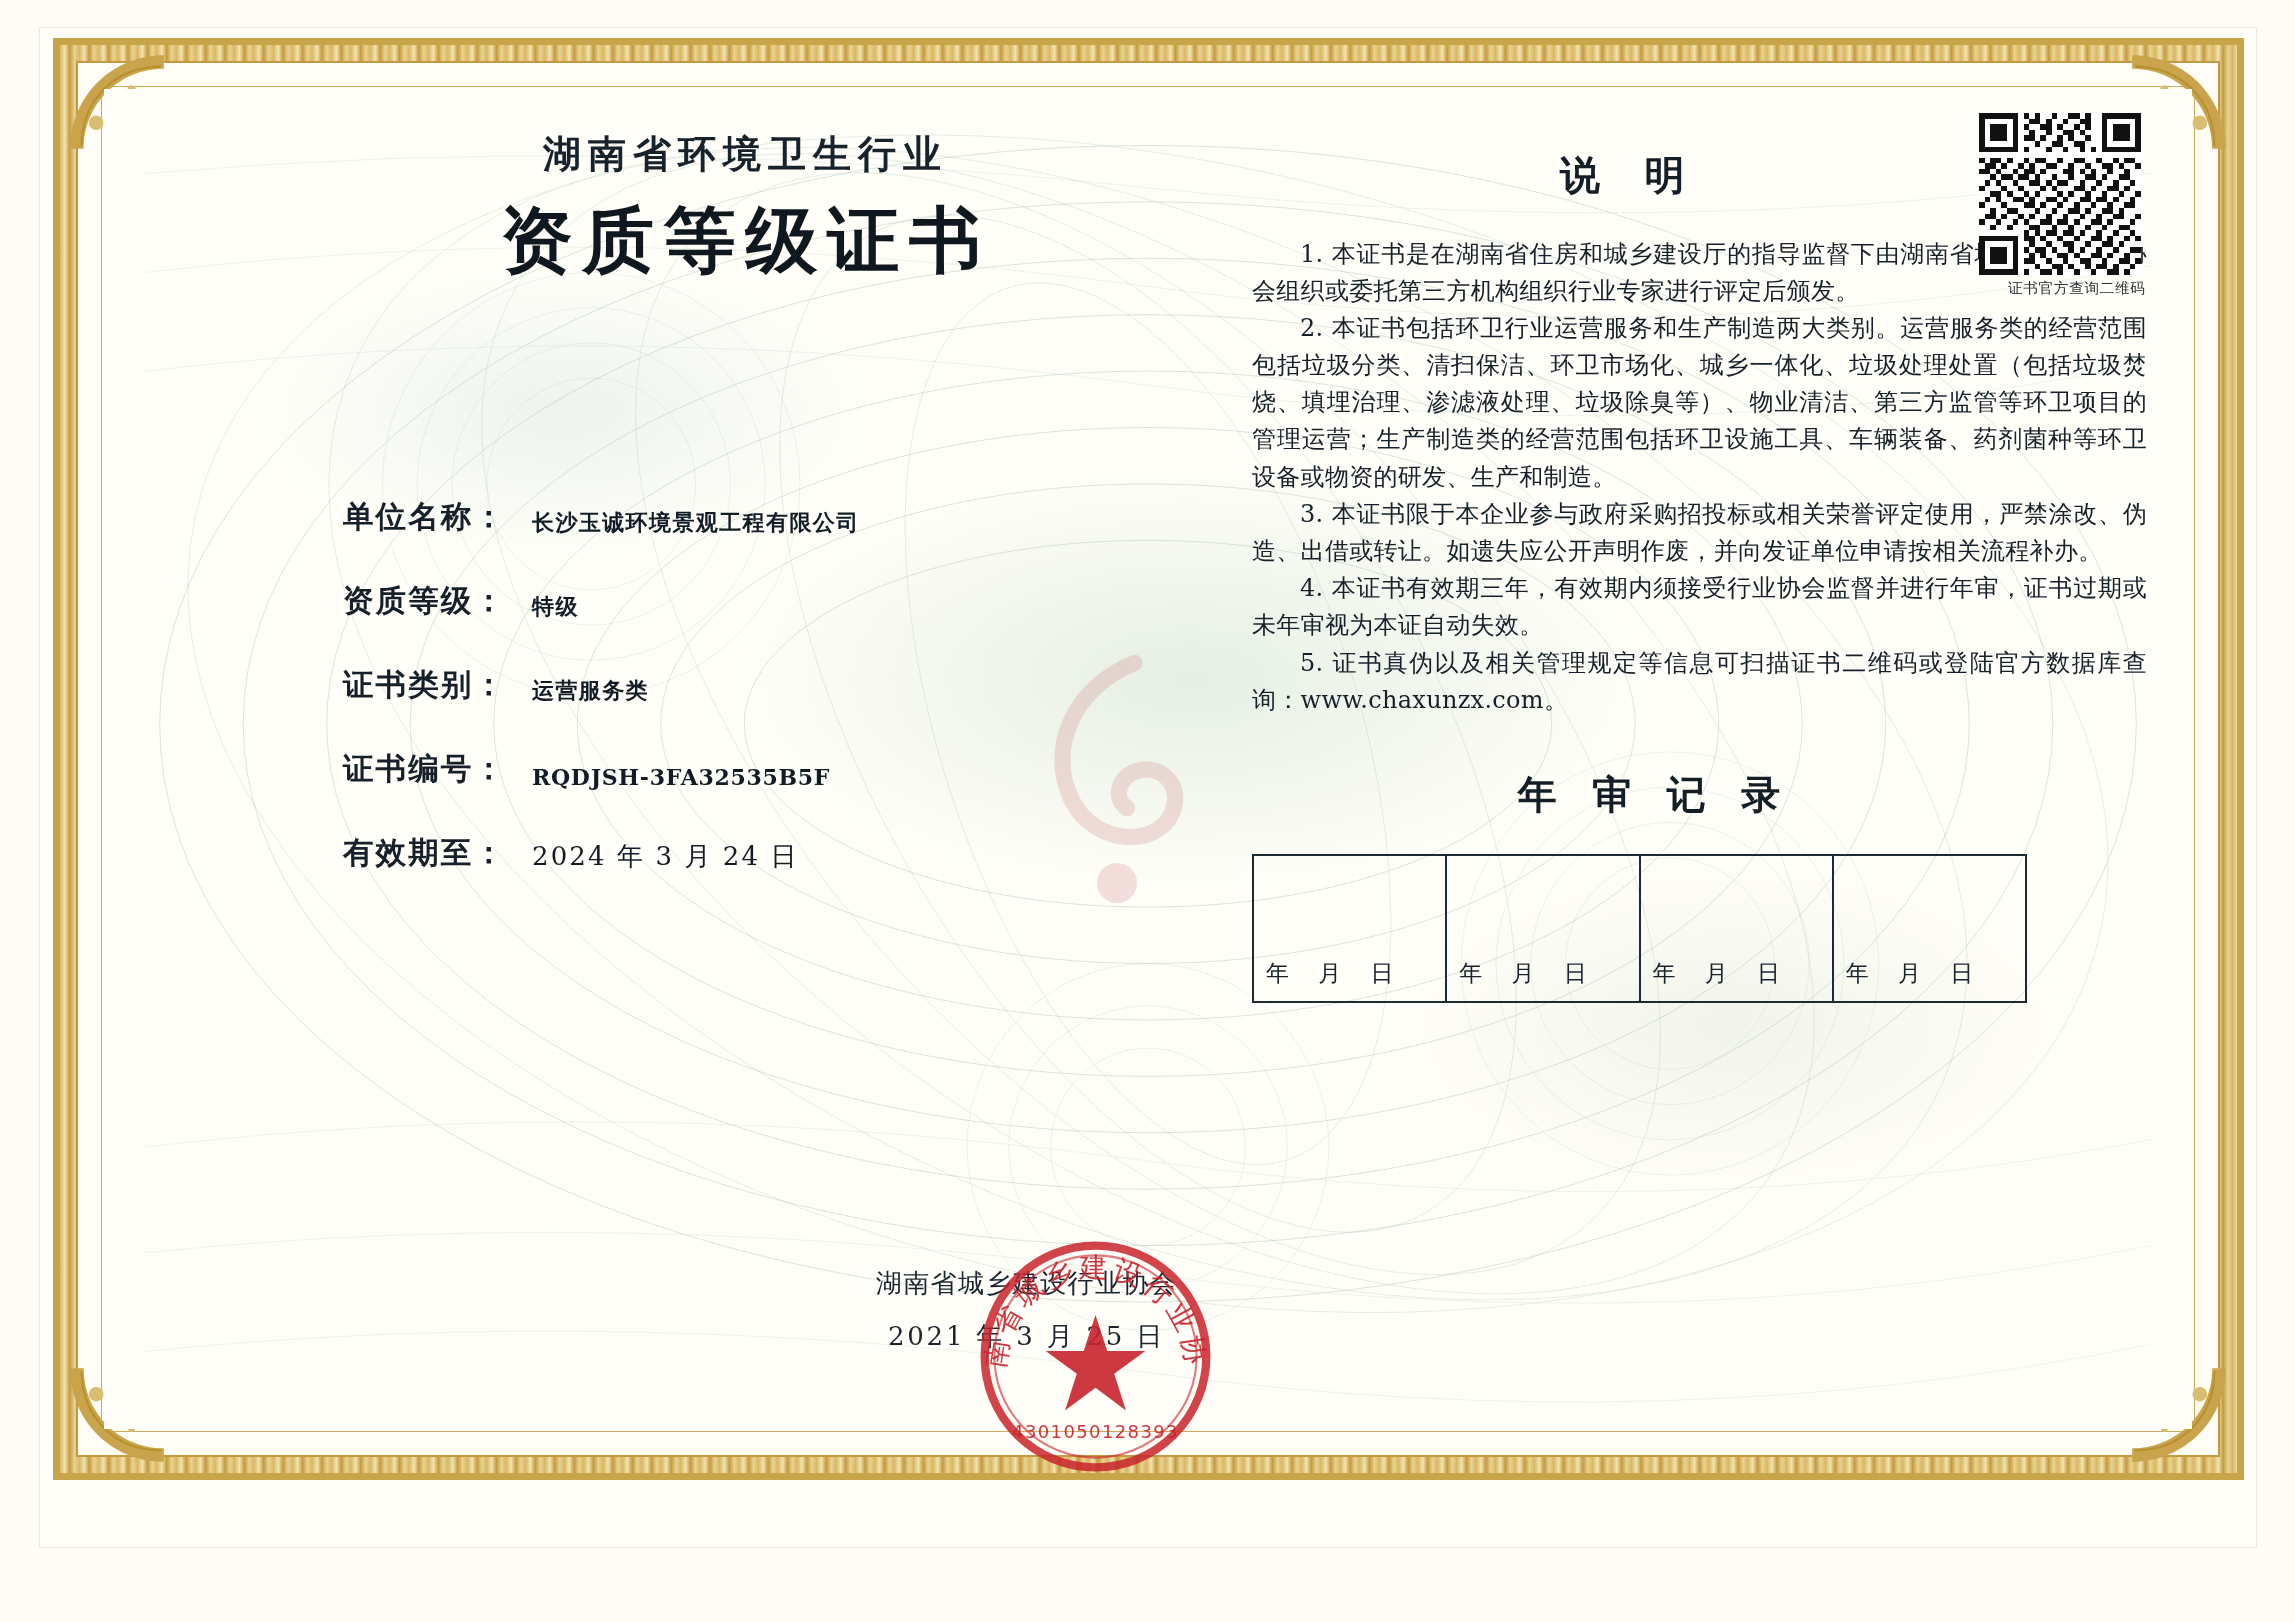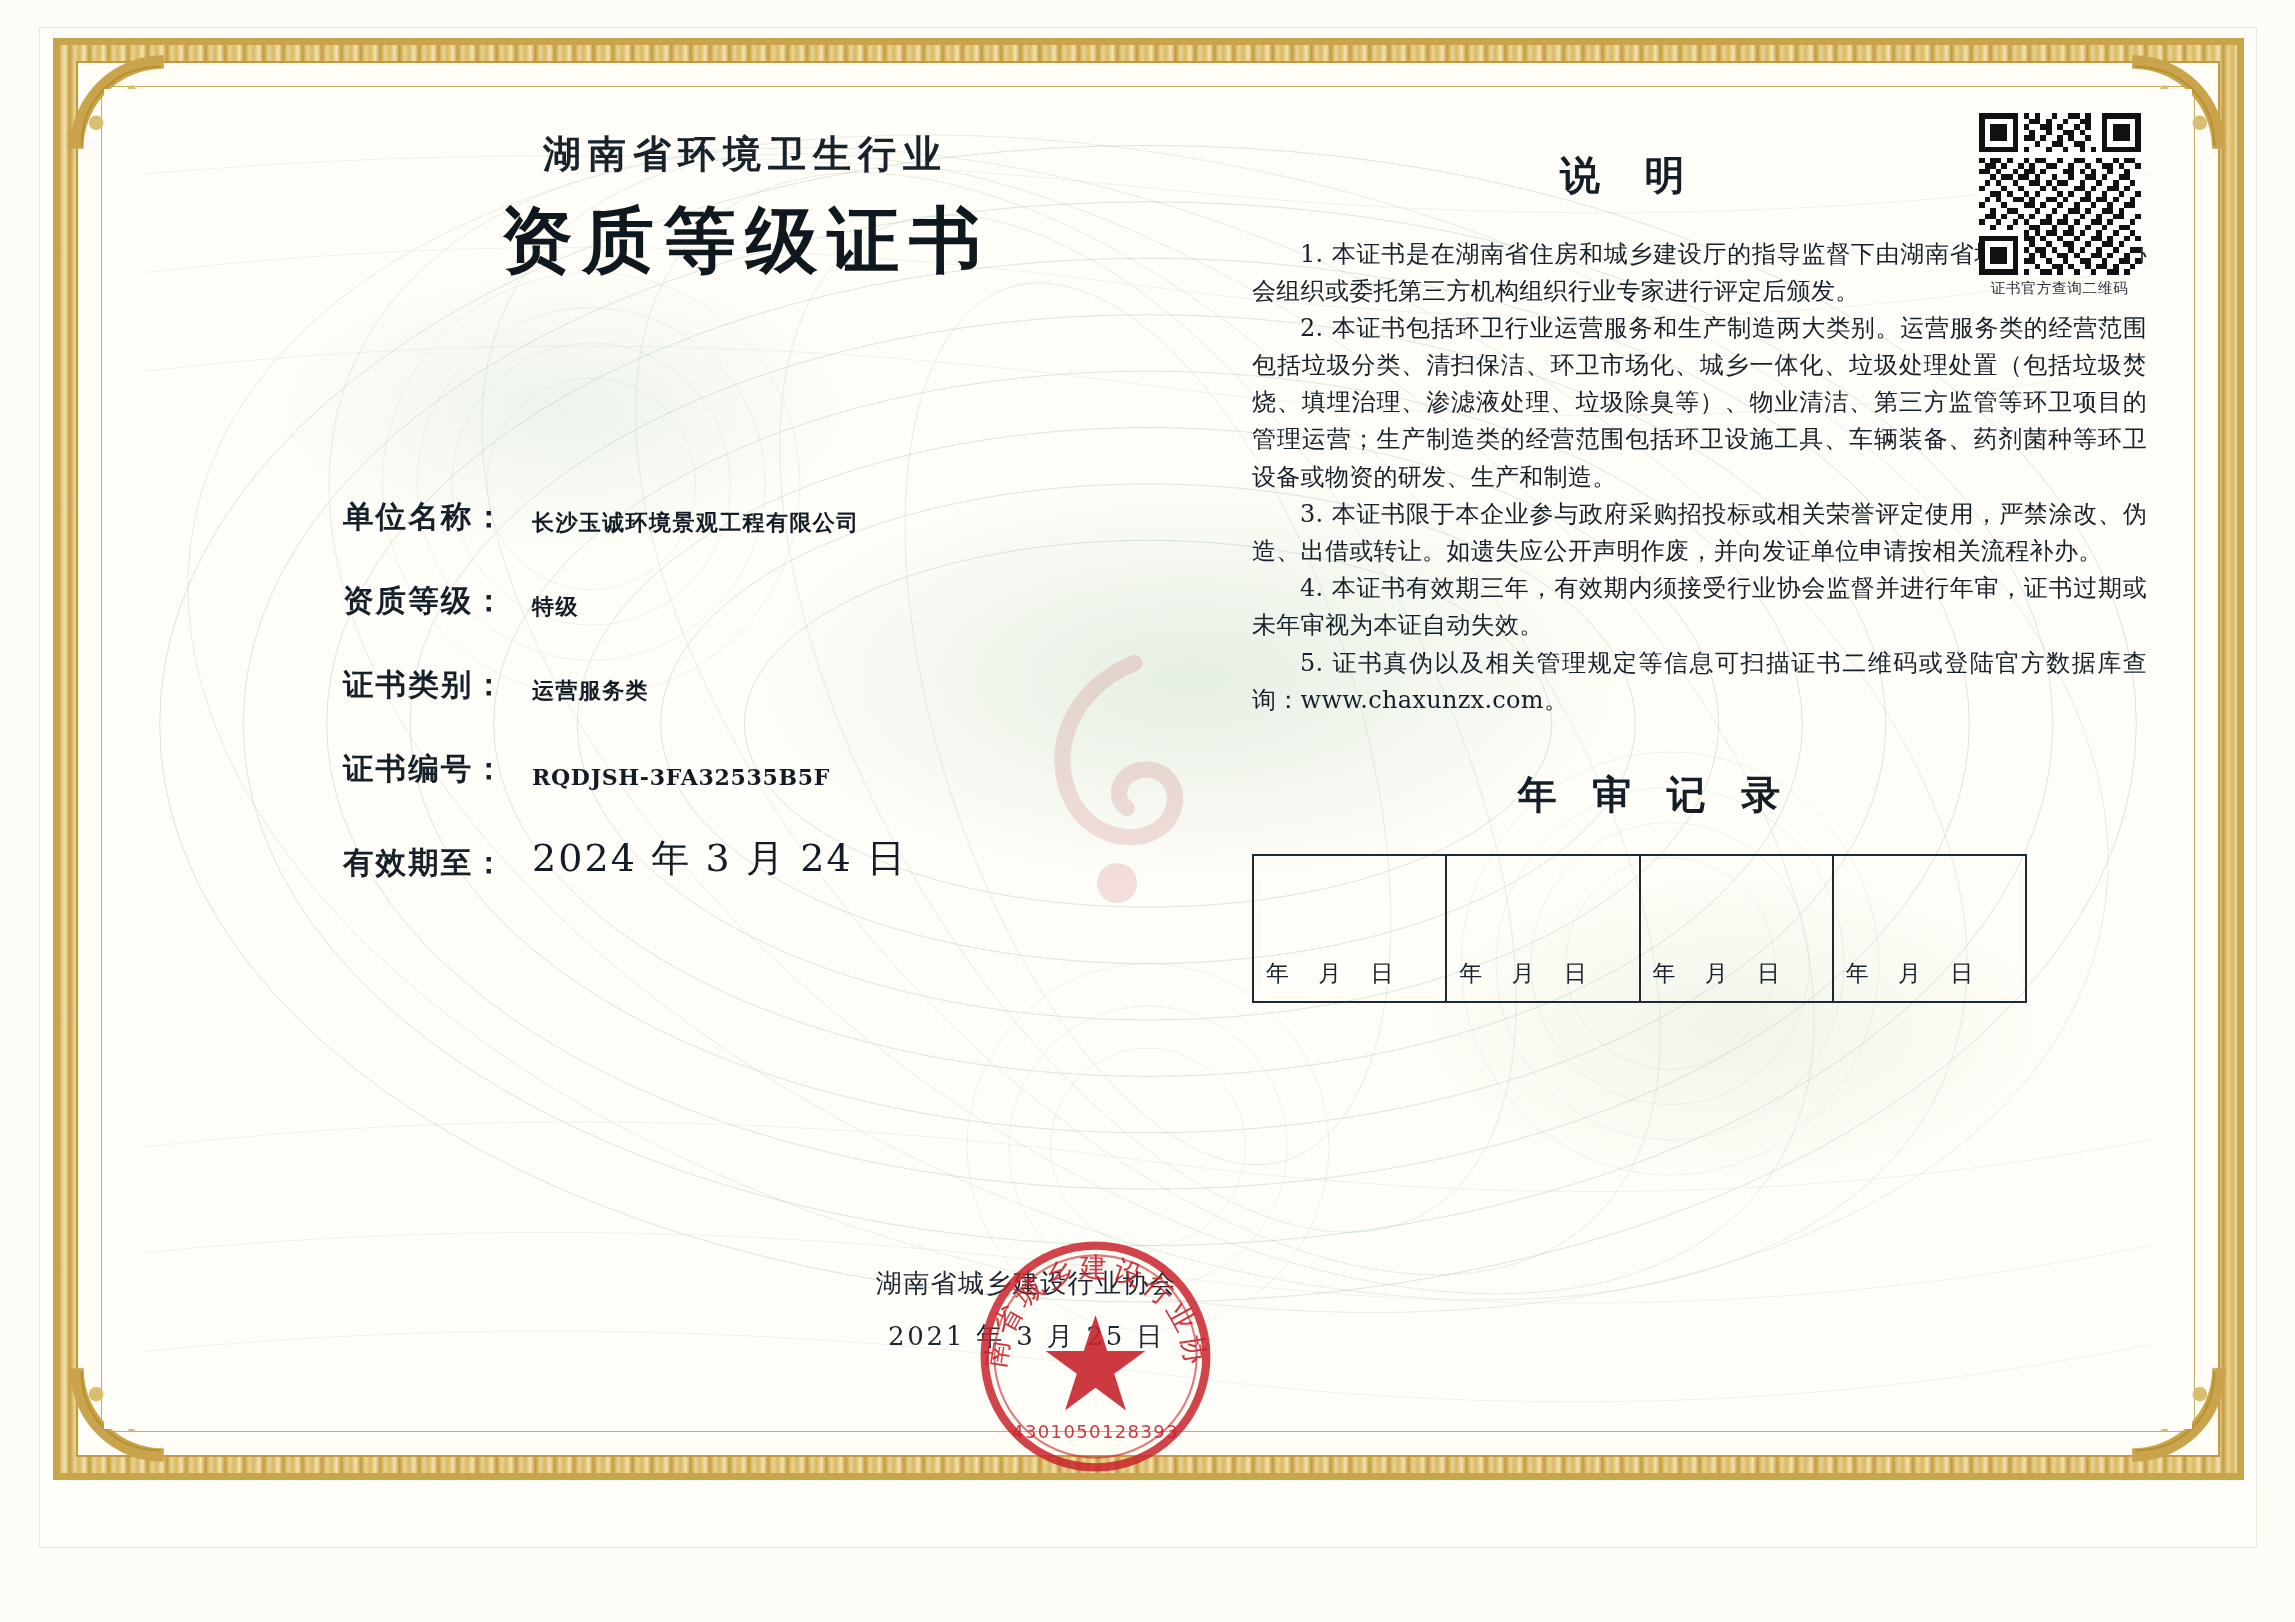--- a/index.html
+++ b/index.html
@@ -154,21 +154,21 @@
     letter-spacing: 1.4px;
     margin-left: 26px;
   }
   .field-value.normal {
     font-weight: 700;
     letter-spacing: 0.7px;
   }
   .field-row.expiry .field-value {
     font-weight: 400;
     letter-spacing: 2.1px;
-    font-size: 38px;
+    font-size: 26px;
   }
 
   
   .issuer {
     position: absolute;
     left: 548px;
     top: 1137px;
     text-align: center;
     width: 361px;
   }
@@ -243,20 +243,21 @@
     position: relative;
   }
   .qr svg { display: block; width: 100%; height: 100%; }
   .qr-caption {
     font-family: "DejaVu Serif", serif;
     font-size: 14.6px;
     color: #2a2f36;
     margin-top: 4.2px;
     letter-spacing: 0.7px;
     white-space: nowrap;
+    text-align: right;
   }
 
   
   .review-title {
     font-family: "DejaVu Serif", serif;
     font-size: 39px;
     font-weight: 700;
     letter-spacing: 11px;
     color: #141e27;
     text-align: center;

